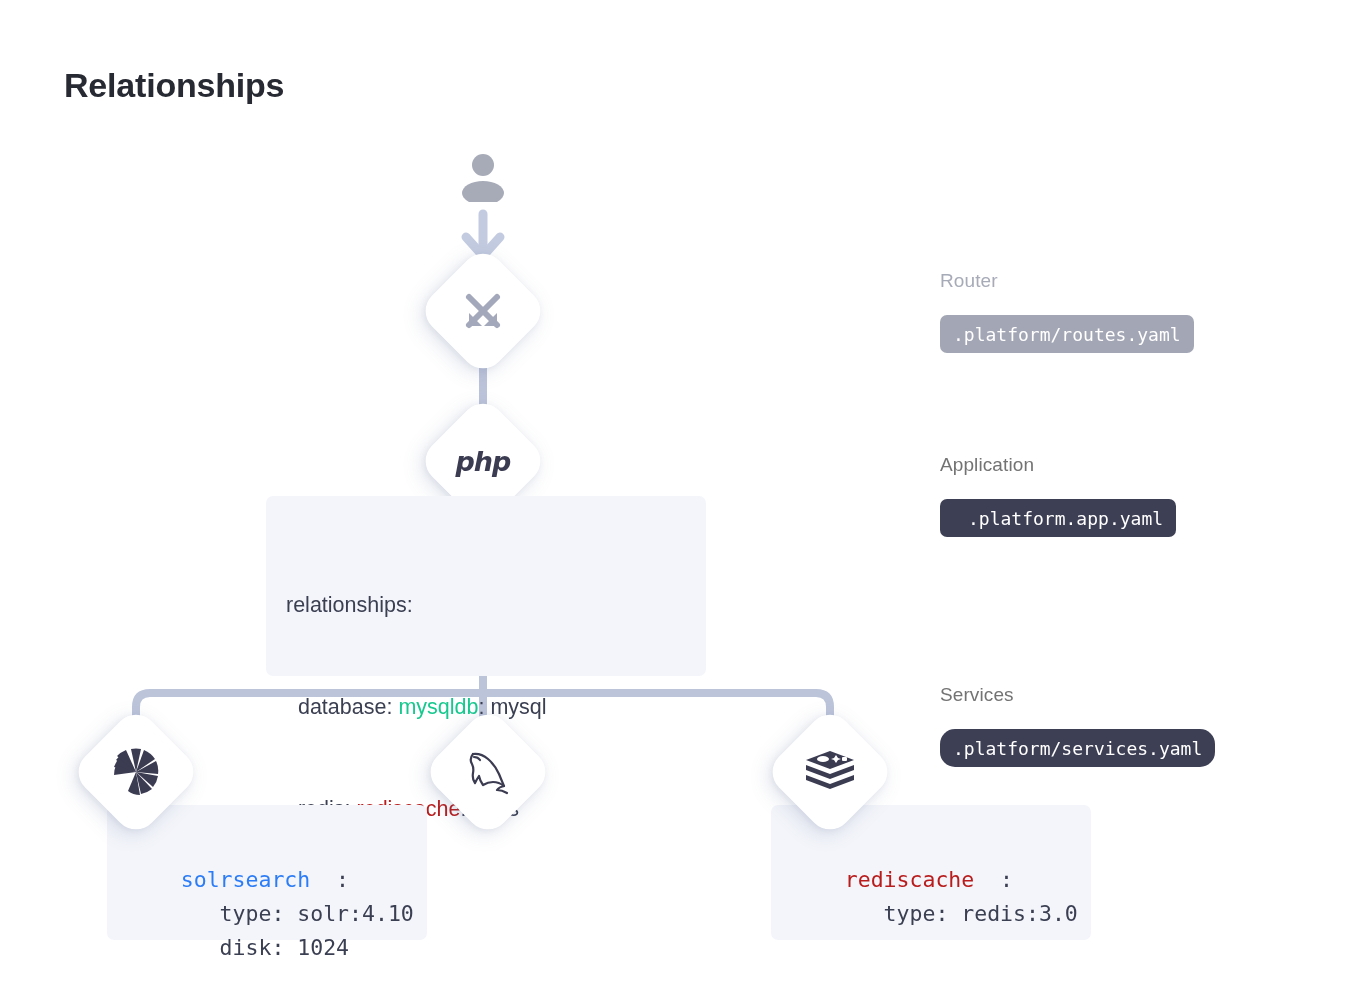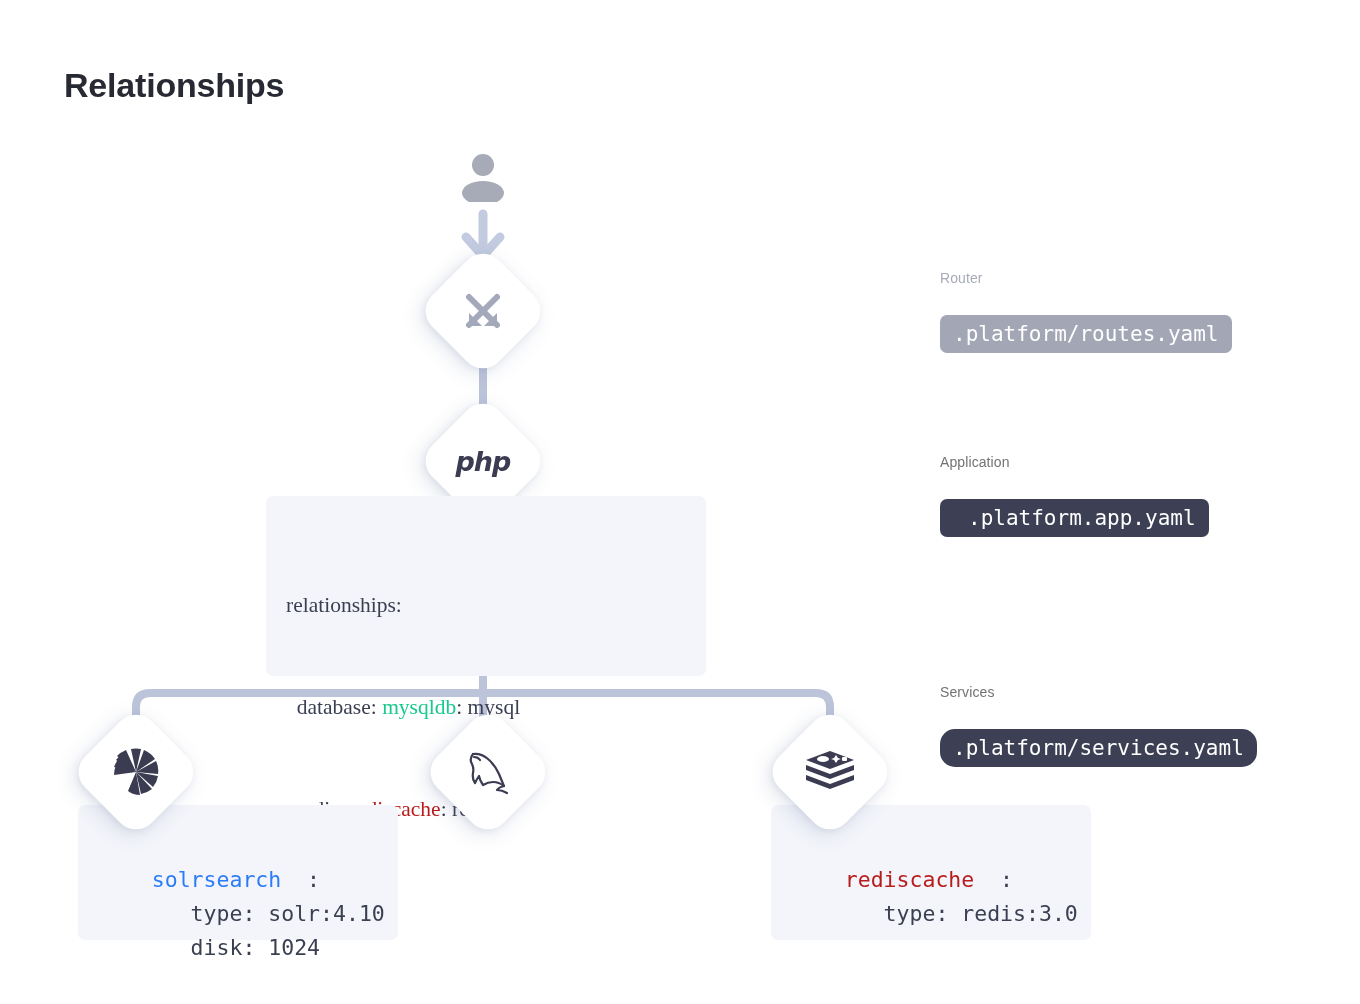--- a/index.html
+++ b/index.html
@@ -68,21 +68,21 @@
   }
 
   
   .user-icon { position: absolute; }
 
   
   .codebox {
     position: absolute;
     background: #f3f5fa;
     border-radius: 7px;
-    font-family: Liberation Serif, serif;
+    font-family: Liberation Sans, sans-serif;
     font-size: 21.5px;
     line-height: 34px;
     color: #3b3f52;
     white-space: pre;
   }
   .codebox .ln { display: block; }
   .c-blue  { color: #2b7cf6; }
   .c-green { color: #17c98f; }
   .c-red   { color: #b91c1c; }
 
@@ -97,39 +97,39 @@
     position: absolute;
     background: #f3f5fa;
     border-radius: 7px;
     font-family: "DejaVu Sans Mono", "Liberation Mono", monospace;
     font-size: 21.5px;
     line-height: 34px;
     color: #3b3f52;
     white-space: pre;
     padding: 24px 0 0 22px;
   }
-  #svc-solr  { left: 78px;  top: 805px; width: 320px; height: 135px; }
+  #svc-solr  { left: 107px;  top: 805px; width: 320px; height: 135px; }
   #svc-mysql { left: 431px; top: 805px; width: 320px; height: 135px; }
   #svc-redis { left: 771px; top: 805px; width: 320px; height: 135px; }
 
   
   .legend-title {
     position: absolute;
-    font-size: 14px;
+    font-size: 19px;
     font-weight: normal;
     letter-spacing: 0.1px;
   }
   .legend-title.muted { color: #a7abb8; }
   .legend-title.dark  { color: #737373; }
 
   .badge {
     position: absolute;
     border-radius: 7px;
     font-family: "DejaVu Sans Mono", "Liberation Mono", monospace;
-    font-size: 21px;
+    font-size: 18px;
     color: #ffffff;
     display: flex;
     align-items: center;
     padding: 0 13px;
     height: 38px;
     white-space: pre;
   }
   .badge.grey { background: #a3a6b4; }
   .badge.dark { background: #3d3f55; }
 

